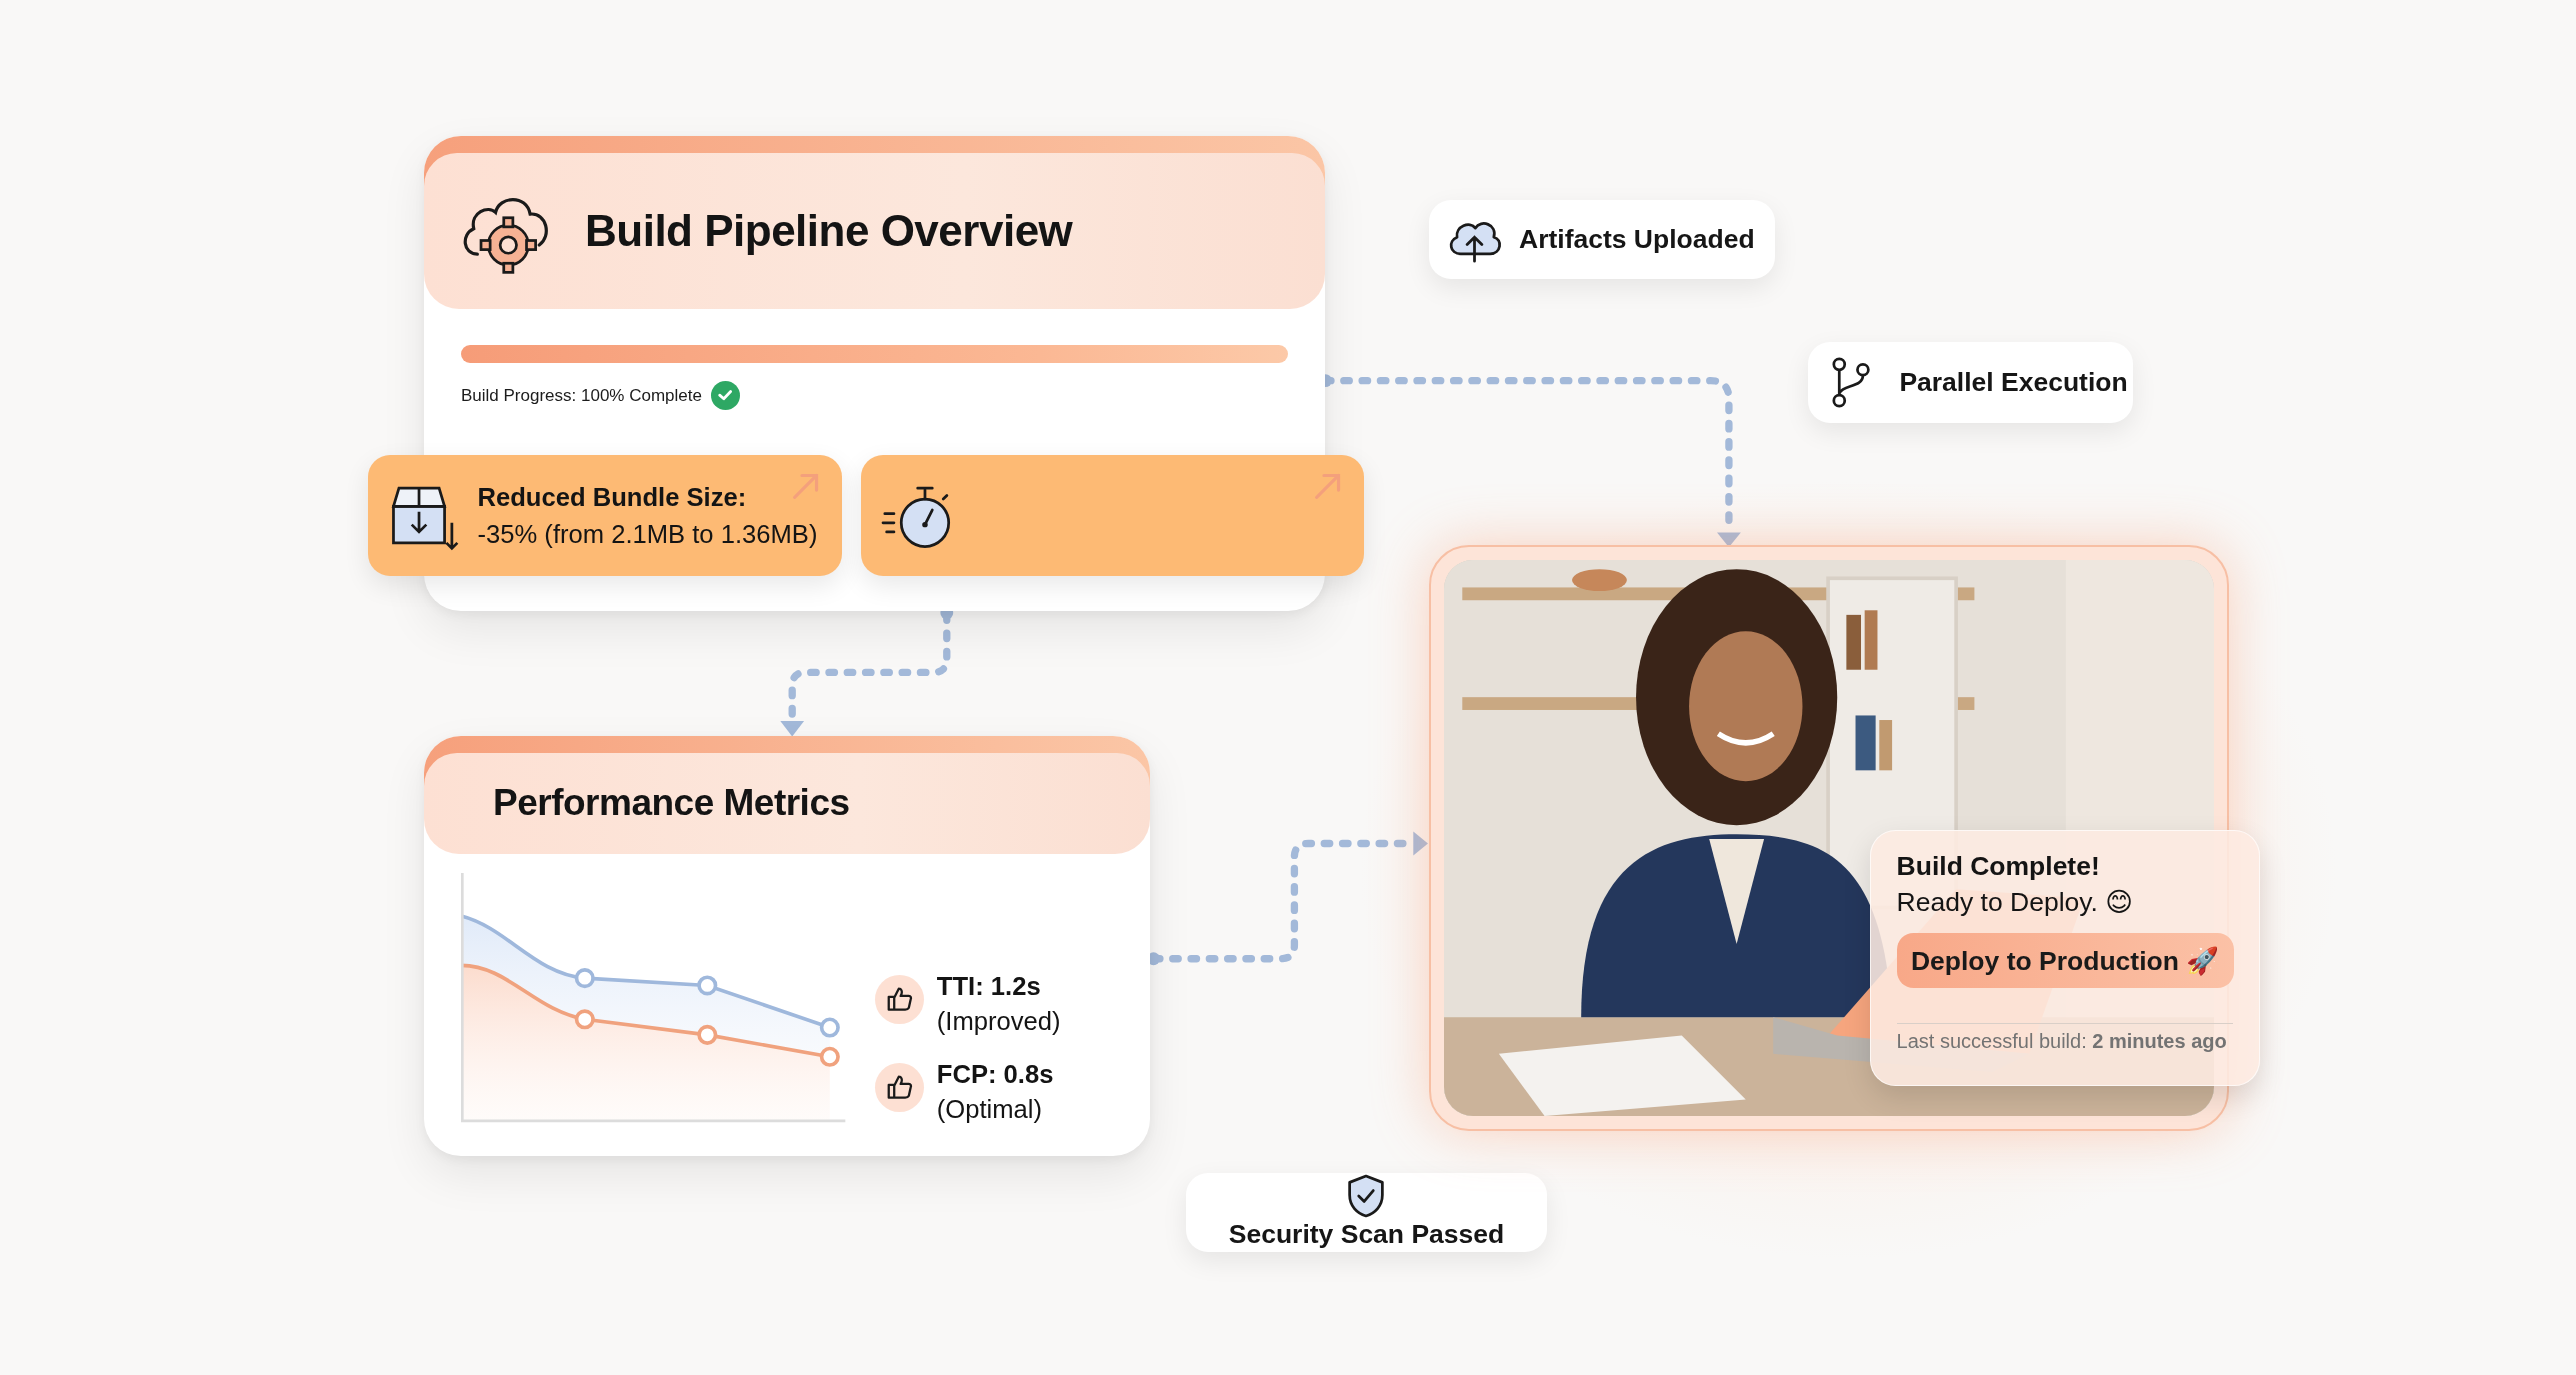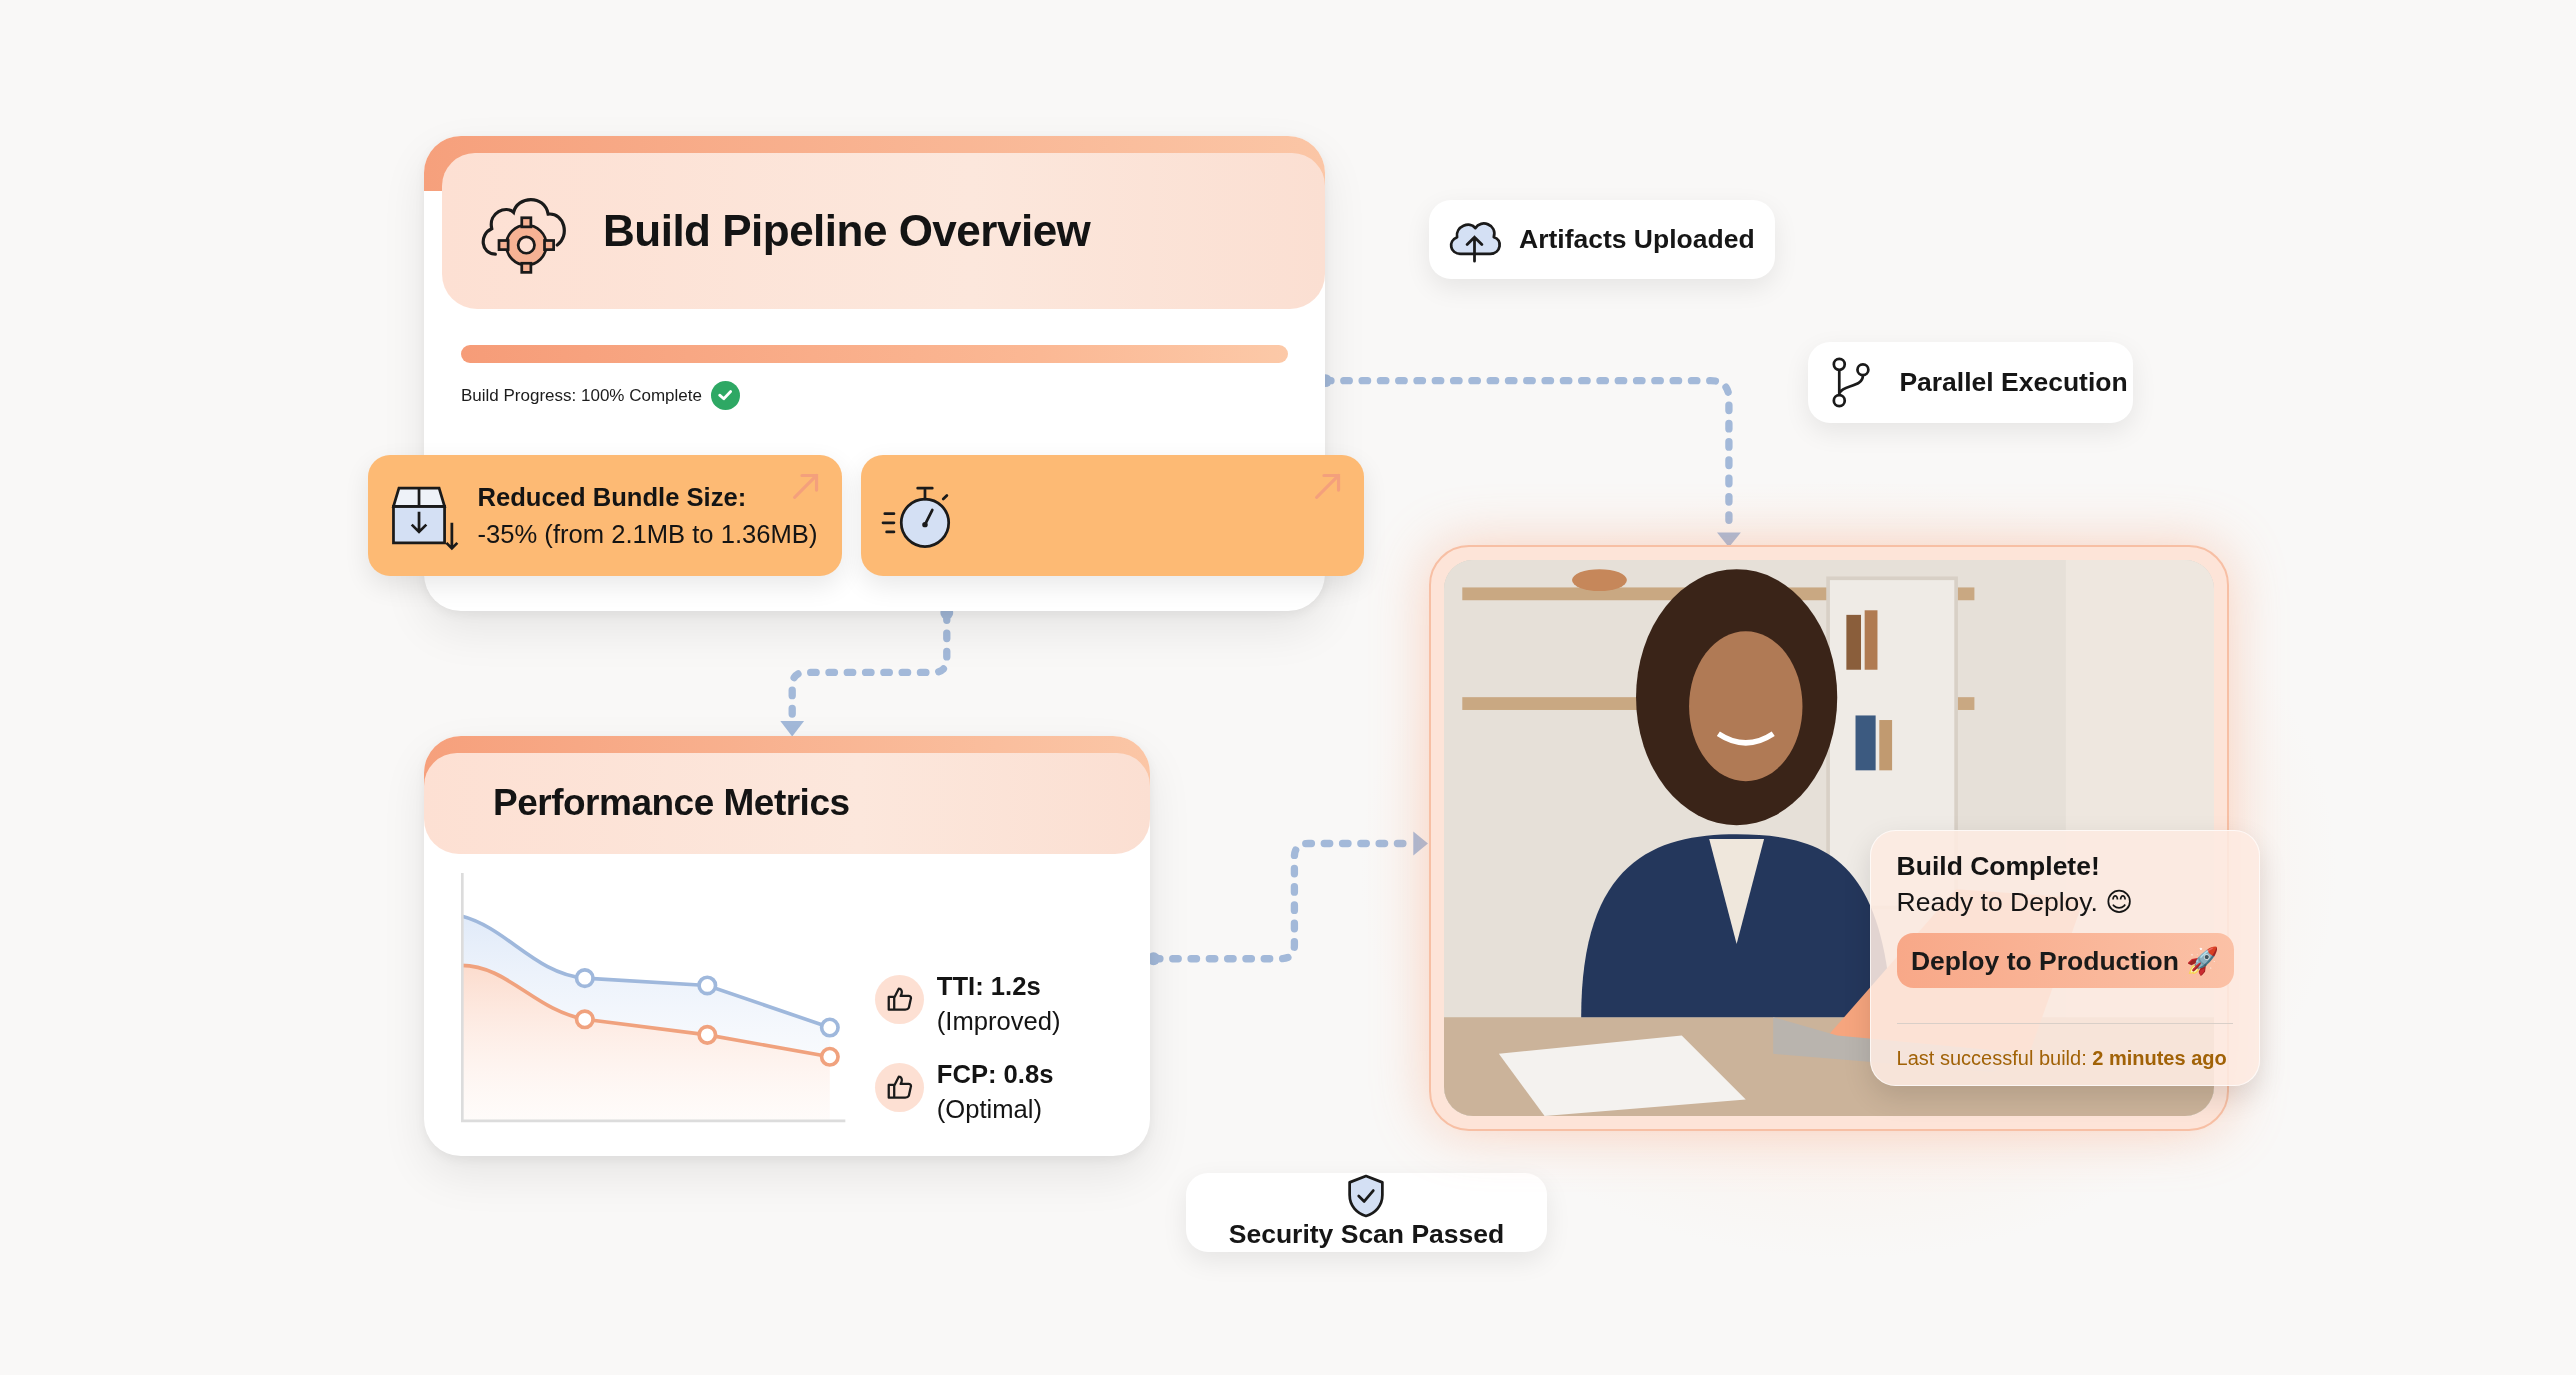--- a/index.html
+++ b/index.html
@@ -88,21 +88,21 @@
     <path d="M1877 582 L1903 582 L1890 598 Z"></path>
     <circle cx="1035" cy="670" r="7"></circle>
     <path d="M853 788 L879 788 L866 805 Z"></path>
     <circle cx="1261" cy="1048" r="7"></circle>
     <path d="M1545 909 L1545 935 L1561 922 Z"></path>
   </g>
 </svg>
 
 <div class="card" style="left:424px;top:136px;width:901px;height:475px;">
   <div class="card-top"></div>
-  <div class="card-head" style="height:291px;top:16.5px;height:156px;margin-left:18px;">
+  <div class="card-head" style="height:291px;top:16.5px;height:156px;">
     <span style="margin-left:33px;display:inline-flex;">
       <svg width="99" height="91" viewBox="0 0 108 100">
         <path d="M22 76 C6 76 4 54 18 48 C14 30 34 22 42 30 C46 12 76 10 80 32 C98 30 104 56 90 66" fill="none" stroke="#1a1a1a" stroke-width="3.5" stroke-linecap="round"></path>
         <g transform="translate(56 66)">
           <circle r="22" fill="#f6b294" stroke="#1a1a1a" stroke-width="3"></circle>
           <g stroke="#1a1a1a" stroke-width="3" fill="#f6b294">
             <rect x="-5" y="-30" width="10" height="10"></rect>
               <rect x="-5" y="20" width="10" height="10"></rect>
             <rect x="-30" y="-5" width="10" height="10"></rect>
               <rect x="20" y="-5" width="10" height="10"></rect>
@@ -279,17 +279,17 @@
   </div>
 </div>
 
 <div class="toast">
   <div class="abs" style="left:25.6px;top:20px;font-size:26.5px;font-weight:bold;">Build Complete!</div>
   <div class="abs" style="left:25.6px;top:55px;font-size:26.5px;">Ready to Deploy. 😊</div>
   <button class="deploy-btn">
     <span>Deploy to Production 🚀</span>
   </button>
   <div class="abs" style="left:25.6px;right:25.6px;top:192px;height:0.9px;background:#d9cfc8;"></div>
-  <div class="abs" style="left:25.6px;top:216px;font-size:20px;color:#a16207;">
+  <div class="abs" style="left:25.6px;top:199px;font-size:20px;color:#737373;">
     <span>Last successful build: </span><b>2 minutes ago</b>
   </div>
 </div>
 
 
 </body></html>

